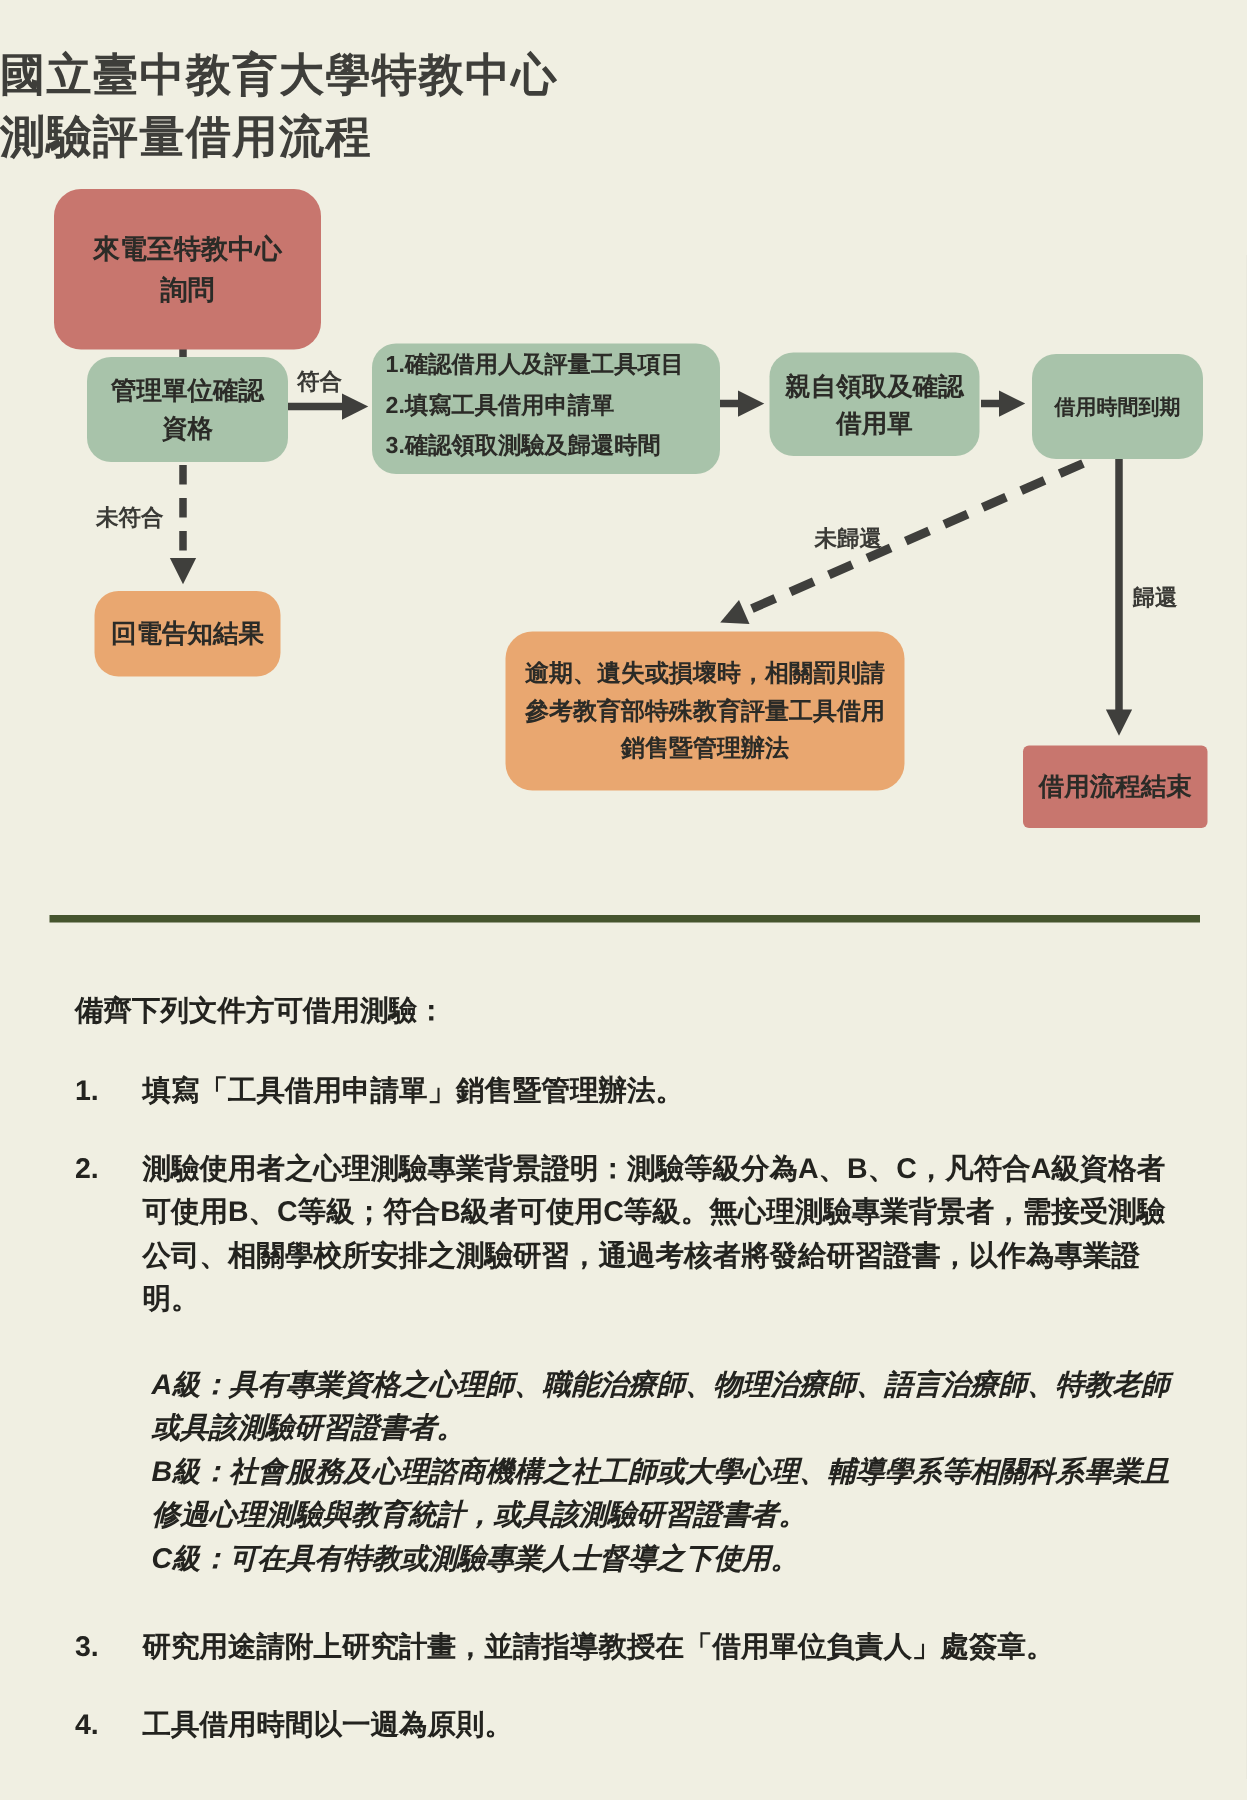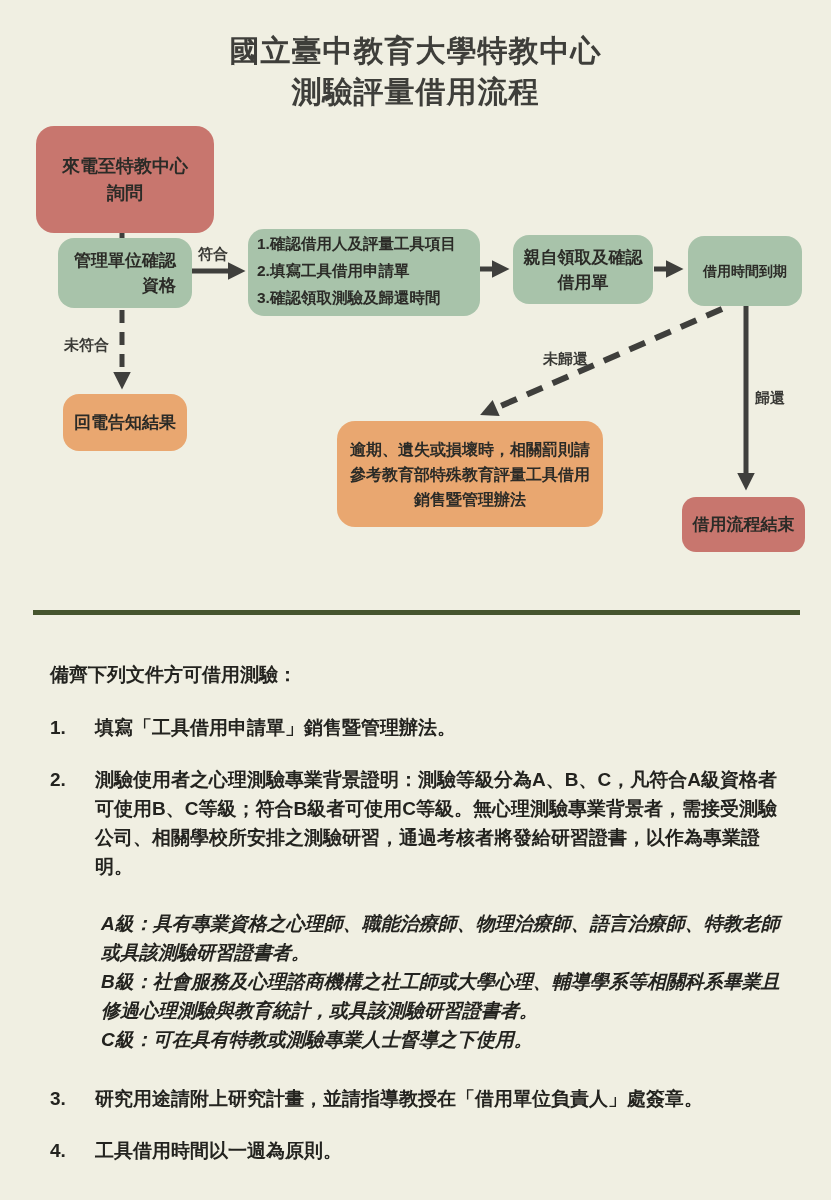--- a/index.html
+++ b/index.html
@@ -13,21 +13,21 @@
     height: 1200px;
     margin: 0 auto;
     background: #f0efe2;
     overflow: hidden;
     color: #2b2b27;
   }
   .title {
     position: absolute;
     left: 0; right: 0;
     top: 30px;
-    text-align: center;
+    text-align: left;
     font-size: 30px;
     line-height: 41px;
     font-weight: bold;
     color: #3e3e3a;
     white-space: pre-line;
     letter-spacing: 1px;
   }
   .node {
     position: absolute;
     display: flex;
@@ -112,39 +112,39 @@
     <line x1="122" y1="310" x2="122" y2="382" stroke="#3f3f3c" stroke-width="5" stroke-dasharray="13 9" marker-end="url(#ah)"></line>
 
     <line x1="722" y1="309" x2="487" y2="412" stroke="#3f3f3c" stroke-width="6" stroke-dasharray="17 11" marker-end="url(#ah)"></line>
 
     <line x1="746" y1="304" x2="746" y2="483" stroke="#3f3f3c" stroke-width="5" marker-end="url(#ah)"></line>
   </svg>
 
   <div class="node node-red" style="left:36px; top:126px; width:178px; height:107px; font-size:18px; line-height:27px;">來電至特教中心
 詢問</div>
 
-  <div class="node node-green" style="left:58px; top:238px; width:134px; height:70px; font-size:17px; line-height:25px;text-align:right;">管理單位確認
+  <div class="node node-green" style="left:58px; top:238px; width:134px; height:70px; font-size:17px; line-height:25px;">管理單位確認
 資格</div>
 
   <div class="node node-green" style="left:248px; top:229px; width:232px; height:87px; font-size:15.5px; line-height:27px; justify-content:flex-start; text-align:left; padding:0 6px 4px 9px;">1.確認借用人及評量工具項目
 2.填寫工具借用申請單
 3.確認領取測驗及歸還時間</div>
 
   <div class="node node-green" style="left:513px; top:235px; width:140px; height:69px; font-size:17px; line-height:25px;">親自領取及確認
 借用單</div>
 
   <div class="node node-green" style="left:688px; top:236px; width:114px; height:70px; font-size:14px; line-height:25px;">借用時間到期</div>
 
   <div class="node node-orange" style="left:63px; top:394px; width:124px; height:57px; font-size:17px;">回電告知結果</div>
 
   <div class="node node-orange" style="left:337px; top:421px; width:266px; height:106px; font-size:16px; line-height:25px; border-radius:18px;">逾期、遺失或損壞時，相關罰則請
 參考教育部特殊教育評量工具借用
 銷售暨管理辦法</div>
 
-  <div class="node node-red" style="left:682px; top:497px; width:123px; height:55px; font-size:17px; border-radius:14px;">借用流程結束</div>
+  <div class="node node-red" style="left:682px; top:497px; width:123px; height:55px; font-size:17px; border-radius:4px;">借用流程結束</div>
 
   <div class="flow-label" style="left:198px; top:245px;">符合</div>
   <div class="flow-label" style="left:64px; top:336px;">未符合</div>
   <div class="flow-label" style="left:543px; top:350px;">未歸還</div>
   <div class="flow-label" style="left:755px; top:389px;">歸還</div>
 
   <div class="divider"></div>
 
   <div class="notes">
     <div class="notes-intro">備齊下列文件方可借用測驗：</div>

